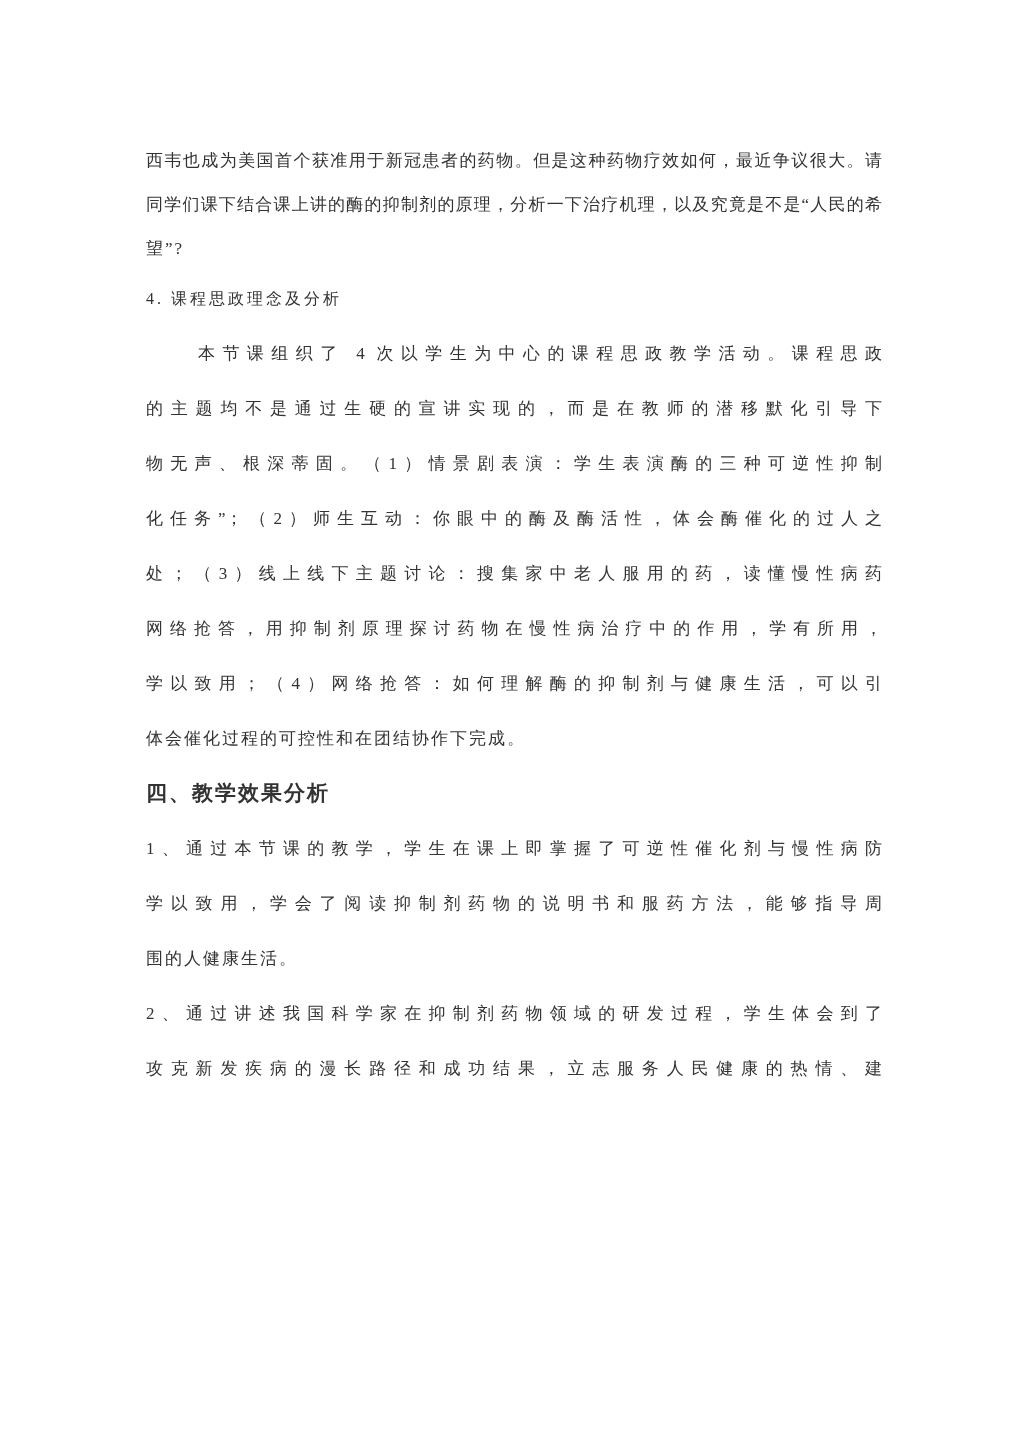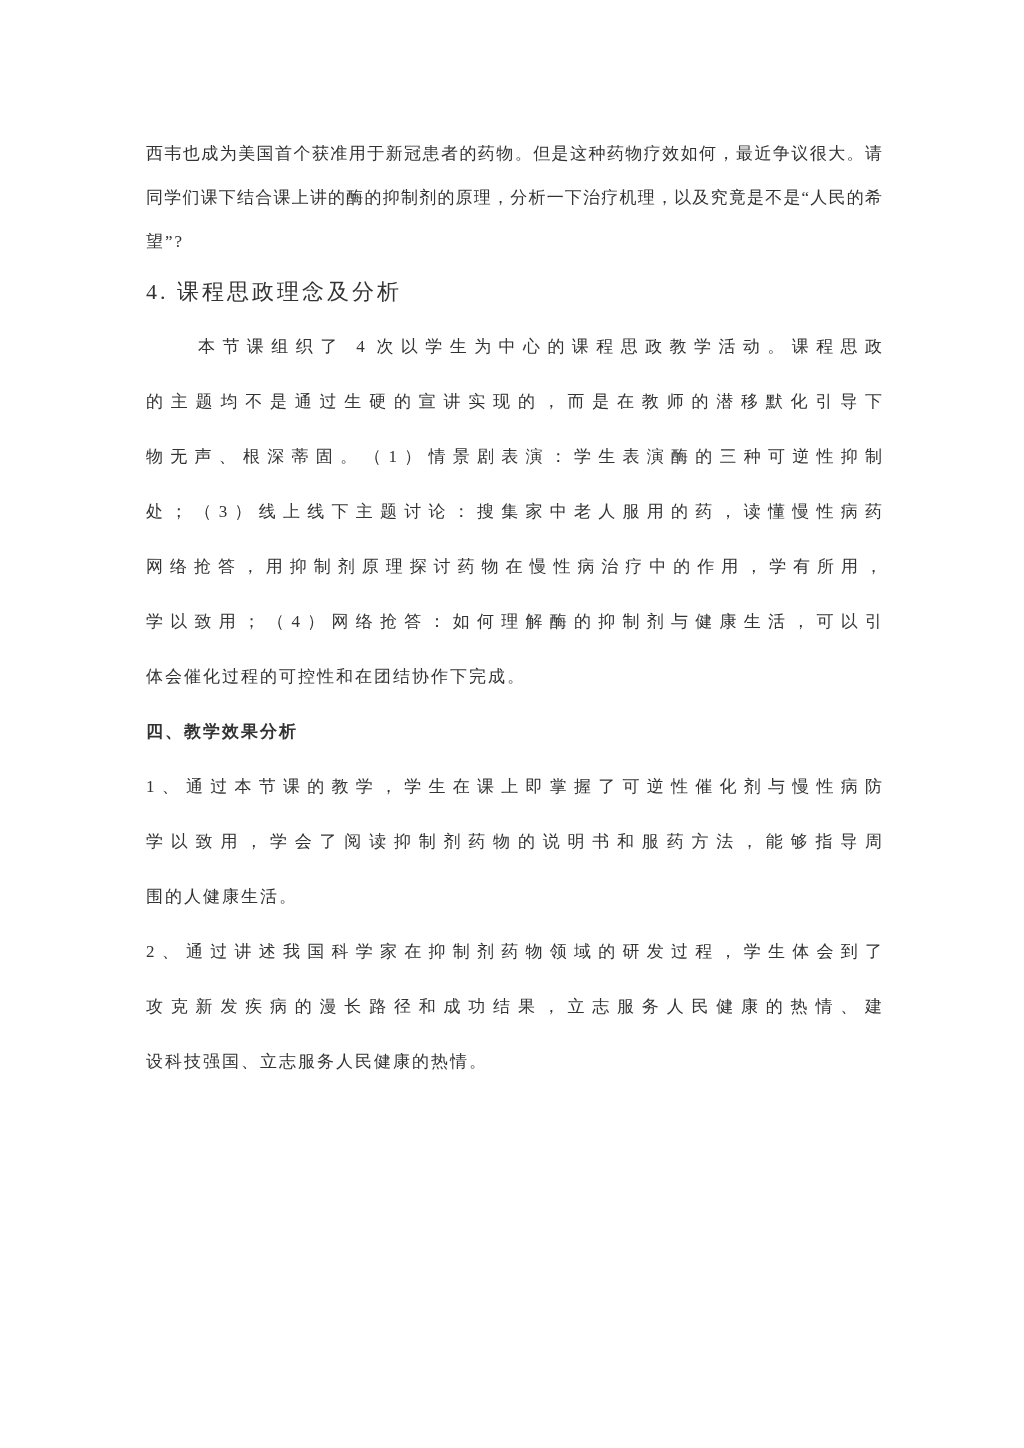--- a/index.html
+++ b/index.html
@@ -8,20 +8,21 @@
     background: #ffffff;
   }
   .page {
     position: relative;
     width: 1024px;
     height: 1231px;
     background: #ffffff;
     overflow: hidden;
     font-family: "Liberation Serif", "DejaVu Serif", serif;
     color: #333333;
+    margin-top: 7px;
   }
   .content {
     position: absolute;
     left: 146px;
     top: 132px;
     width: 736px;
   }
   .tline {
     font-size: 17px;
     line-height: 55px;
@@ -39,27 +40,27 @@
   }
   
   .end {
     text-align: left;
     letter-spacing: 2px;
   }
   .indent {
     text-indent: 52px;
   }
   .h4 {
-    font-size: 22px;
+    font-size: 16px;
     line-height: 55px;
     letter-spacing: 3px;
     text-align: left;
   }
   .hb {
-    font-size: 17px;
+    font-size: 21px;
     line-height: 55px;
     letter-spacing: 2px;
     font-weight: bold;
     text-align: left;
   }
   .footer {
     position: absolute;
     left: 0;
     top: 1318px;
     width: 1024px;
@@ -80,36 +81,36 @@
       <div class="tline small j">同学们课下结合课上讲的酶的抑制剂的原理，分析一下治疗机理，以及究竟是不是“人民的希</div>
       <div class="tline small end">望”?</div>
     </div>
 
     <div class="tline h4">4. 课程思政理念及分析</div>
 
     <div>
       <div class="tline j indent">本节课组织了 4 次以学生为中心的课程思政教学活动。课程思政</div>
       <div class="tline j">的主题均不是通过生硬的宣讲实现的，而是在教师的潜移默化引导下</div>
       <div class="tline j">物无声、根深蒂固。（1）情景剧表演：学生表演酶的三种可逆性抑制</div>
+      <div class="tline j">化任务”；（2）师生互动：你眼中的酶及酶活性，体会酶催化的过人之</div>
       <div class="tline j">处；（3）线上线下主题讨论：搜集家中老人服用的药，读懂慢性病药</div>
       <div class="tline j">网络抢答，用抑制剂原理探讨药物在慢性病治疗中的作用，学有所用，</div>
       <div class="tline j">学以致用；（4）网络抢答：如何理解酶的抑制剂与健康生活，可以引</div>
       <div class="tline end">体会催化过程的可控性和在团结协作下完成。</div>
     </div>
 
     <div class="tline hb">四、教学效果分析</div>
 
     <div>
       <div class="tline j">1、通过本节课的教学，学生在课上即掌握了可逆性催化剂与慢性病防</div>
       <div class="tline j">学以致用，学会了阅读抑制剂药物的说明书和服药方法，能够指导周</div>
       <div class="tline end">围的人健康生活。</div>
     </div>
 
     <div>
       <div class="tline j">2、通过讲述我国科学家在抑制剂药物领域的研发过程，学生体会到了</div>
       <div class="tline j">攻克新发疾病的漫长路径和成功结果，立志服务人民健康的热情、建</div>
-      <div class="tline end">设科技强国、立志服务人民健康的热情。</div>
     </div>
 
   </div>
 
   <div class="footer">- 6 -</div>
 </div>
 
 </body></html>

